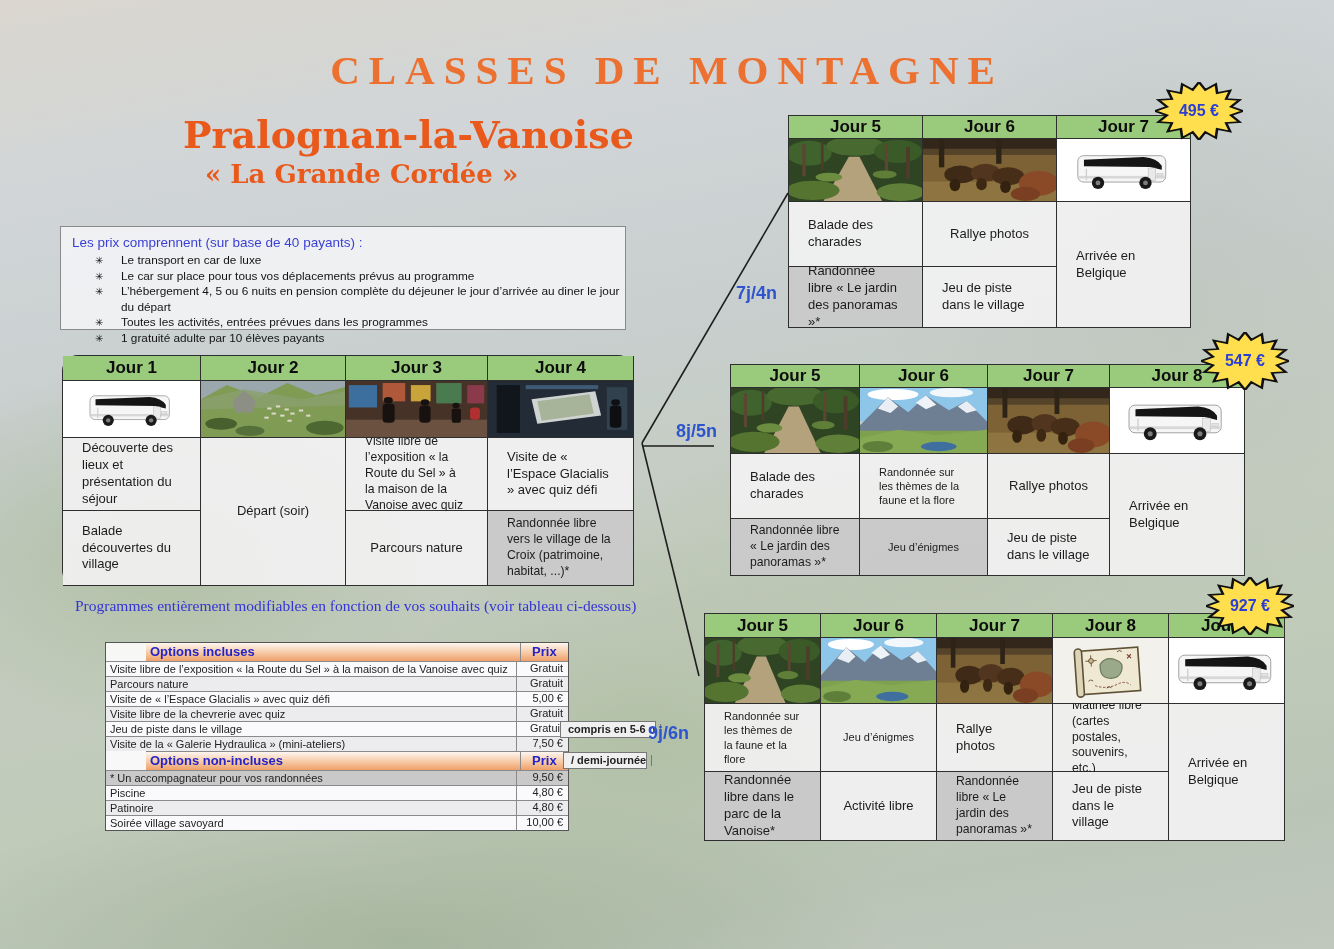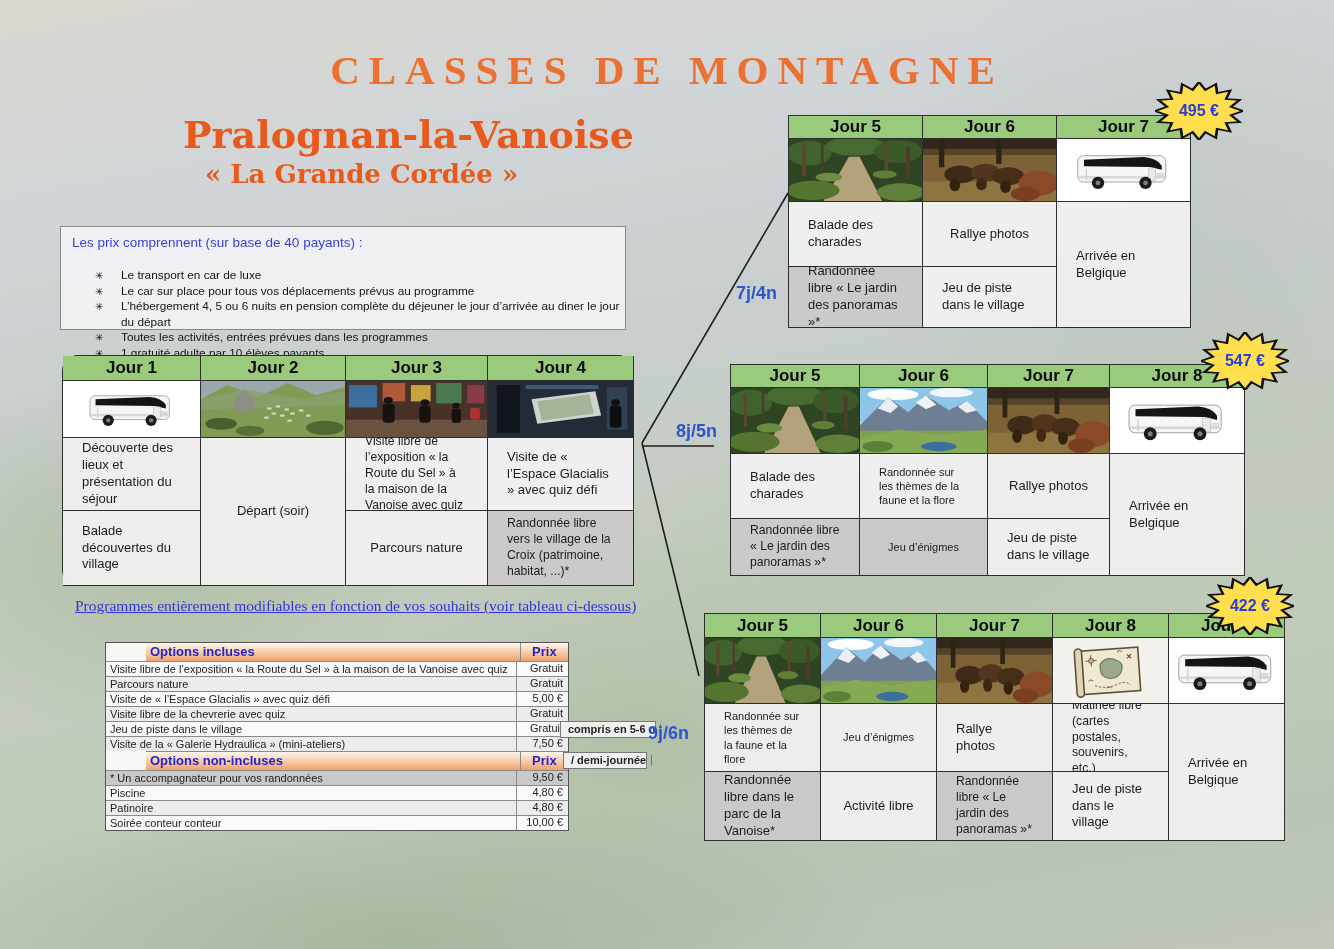--- a/index.html
+++ b/index.html
@@ -34,21 +34,21 @@
   .sub2{
     left:205px;top:159px;font-family:"DejaVu Serif",serif;font-weight:bold;
     font-size:26px;color:#E9591B;
   }
 
   .includes-box{
     left:60px;top:226px;width:566px;height:104px;
     border:1px solid #8a8a8a;background:rgba(249,249,251,.78);
     box-sizing:border-box;
   }
-  .includes-title{margin:8px 0 18px 11px;color:#3A3FD4;font-size:13.5px;}
+  .includes-title{margin:8px 0 3px 11px;color:#3A3FD4;font-size:13.5px;}
   .includes-list{margin:0;padding:0;list-style:none;}
   .includes-list li{display:flex;margin-left:34px;font-size:11.8px;color:#141414;line-height:1.32;}
   .includes-list .blt{width:26px;flex:0 0 26px;text-align:left;font-size:10px;padding-top:1px;color:#141414;}
 
   
   .dt{position:absolute;display:grid;border-left:1px solid #2e2e2e;border-top:1px solid #2e2e2e;}
   .dt>div{border-right:1px solid #2e2e2e;border-bottom:1px solid #2e2e2e;box-sizing:border-box;}
   .dt .hd{background:#9ACB7C;display:flex;align-items:center;justify-content:center;
           font-weight:bold;font-size:17px;color:#0d0d0d;}
   .dt .ph{overflow:hidden;position:relative;padding:0;}
@@ -69,21 +69,21 @@
   .badge svg{position:absolute;inset:0;width:100%;height:100%;}
   .badge span{position:absolute;inset:0;display:flex;align-items:center;justify-content:center;
               font-weight:bold;font-size:16px;color:#2B3FD6;}
 
   .dur-label{position:absolute;font-weight:bold;font-size:18px;color:#2F55CC;z-index:5;}
 
   .connectors{position:absolute;inset:0;width:1334px;height:949px;pointer-events:none;}
 
   .note-serif{
     left:75px;top:597px;font-family:"Liberation Serif",serif;
-    font-size:15.5px;color:#3434D6;text-decoration:underline;
+    font-size:15.5px;color:#3434D6;
   }
 
   
   .opts{left:105px;top:642px;width:462px;border:1px solid #555;background:rgba(250,250,250,.95);}
   .orow{display:flex;border-top:1px solid #8a8a8a;}
   .orow:first-child{border-top:none;}
   .olabel{width:410px;box-sizing:border-box;padding:1px 4px;font-size:11px;color:#222;
           white-space:nowrap;overflow:hidden;}
   .oprice{width:52px;box-sizing:border-box;padding:0 5px;font-size:11px;color:#222;
           border-left:1px solid #8a8a8a;text-align:right;}
@@ -410,21 +410,21 @@
   <div class="badge" style="left:1201px;top:332px;">
     <svg viewBox="0 0 100 100" preserveAspectRatio="none">
         <use href="#sym-star"></use>
       </svg>
     <span>547 €</span>
   </div>
   <div class="badge" style="left:1206px;top:577px;">
     <svg viewBox="0 0 100 100" preserveAspectRatio="none">
         <use href="#sym-star"></use>
       </svg>
-    <span>422 €</span>
+    <span>927 €</span>
   </div>
 
   <div class="dur-label" style="left:736px;top:283px;">7j/4n</div>
   <div class="dur-label" style="left:676px;top:421px;">8j/5n</div>
   <div class="dur-label" style="left:648px;top:723px;">9j/6n</div>
 
   <div class="abs note-serif">Programmes entièrement modifiables en fonction de vos souhaits (voir tableau ci-dessous)</div>
 
   <div class="abs opts">
     <div class="orow ohead">
@@ -465,21 +465,21 @@
     </div>
     <div class="orow r-light">
       <div class="olabel">Piscine</div>
       <div class="oprice">4,80 €</div>
     </div>
     <div class="orow r-alt">
       <div class="olabel">Patinoire</div>
       <div class="oprice">4,80 €</div>
     </div>
     <div class="orow r-light">
-      <div class="olabel">Soirée conteur conteur</div>
+      <div class="olabel">Soirée village savoyard</div>
       <div class="oprice">10,00 €</div>
     </div>
   </div>
 
   <div class="note-box" style="left:560px;top:721px;">compris en 5-6 n</div>
   <div class="note-box" style="left:563px;top:752px;">/ demi-journée</div>
 
 </div>
 
 </body></html>

